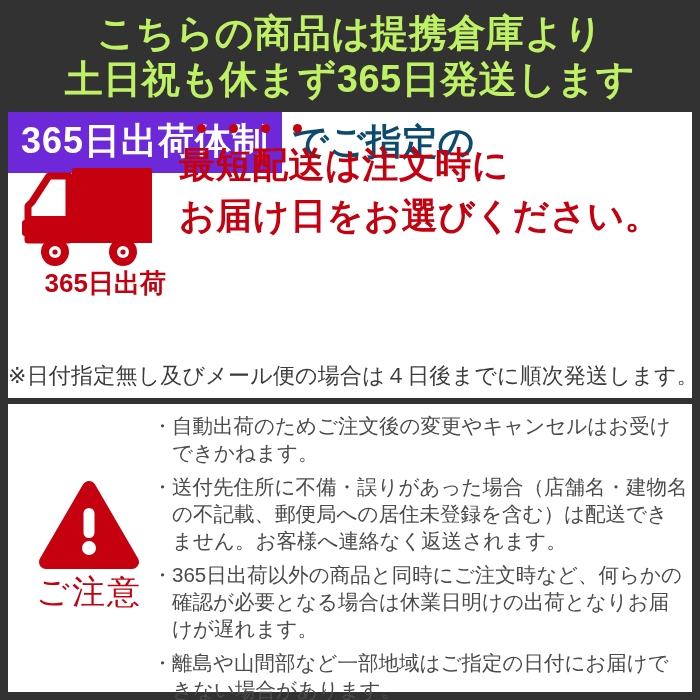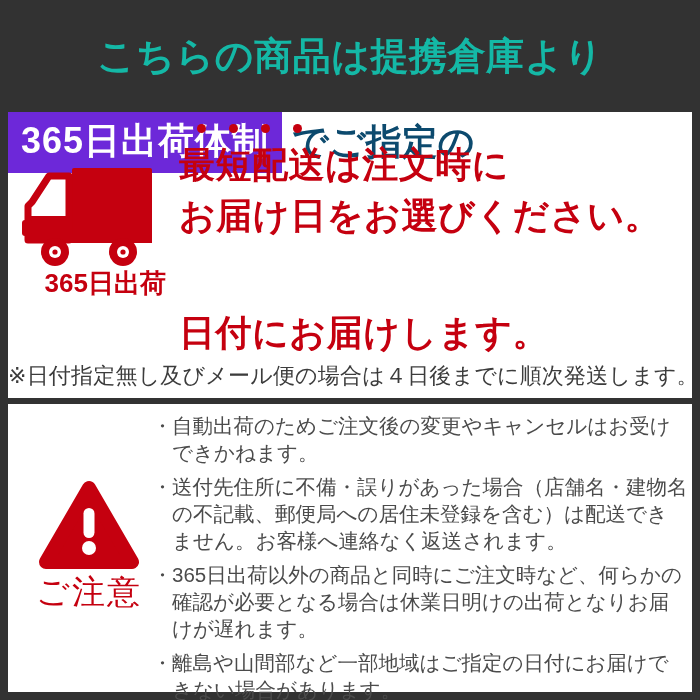--- a/index.html
+++ b/index.html
@@ -9,21 +9,21 @@
     position:relative;
     font-family:"Liberation Sans","DejaVu Sans",sans-serif;
     overflow:hidden;
   }
   
   .header{
     position:absolute;top:0;left:0;width:700px;height:112px;
     display:flex;flex-direction:column;justify-content:center;align-items:center;
   }
   .header .hline{
-    color:#14b8a6;font-size:38px;font-weight:bold;line-height:1.22;
+    color:#bef264;font-size:38px;font-weight:bold;line-height:1.22;
     letter-spacing:0.5px;white-space:nowrap;
   }
   
   .panel{position:absolute;left:8px;width:684px;background:#ffffff;}
   .panel1{top:112px;height:286px;}
   .panel2{top:404px;height:288px;}
 
   
   .truck{position:absolute;left:14px;top:52px;width:132px;height:108px;}
   .truck-caption{
@@ -65,20 +65,21 @@
     color:#4b4b4b;font-size:20.5px;line-height:1.32;
     margin-bottom:7px;
   }
   .notice-list .bullet{flex:0 0 auto;width:20px;}
 </style>
 </head>
 <body>
 
 <div class="header">
   <div class="hline">こちらの商品は提携倉庫より</div>
+  <div class="hline">土日祝も休まず365日発送します</div>
 </div>
 
 <div class="panel panel1">
 
   <svg class="truck" viewBox="0 0 132 108" xmlns="http://www.w3.org/2000/svg">
 
     <rect x="50" y="4" width="80" height="70" rx="2" fill="#c5000f"></rect>
 
     <path d="M10 38 L27 12 L47 12 L47 76 L6 76 L6 42 Z" fill="#ffffff" stroke="#c5000f" stroke-width="7" stroke-linejoin="round"></path>
 
@@ -105,21 +106,20 @@
   </div>
 
   <div class="red-line rl1">最短配送は注文時に</div>
   <div class="red-line rl2">お届け日をお選びください。</div>
 
   <div class="rl3">
     <span class="badge">365日出荷体制</span>
     <span class="badge-suffix">でご指定の</span>
   </div>
 
-  <div class="red-line rl4">日付にお届けします。</div>
 
   <div class="note">※日付指定無し及びメール便の場合は４日後までに順次発送します。</div>
 </div>
 
 <div class="panel panel2">
 
   <svg class="warn-icon" viewBox="0 0 104 94" xmlns="http://www.w3.org/2000/svg">
     <path d="M52 10 L95 84 L9 84 Z" fill="#c5000f" stroke="#c5000f" stroke-width="14" stroke-linejoin="round"></path>
     <rect x="46.5" y="30" width="11" height="30" rx="5.5" fill="#ffffff"></rect>
     <circle cx="52" cy="70" r="7" fill="#ffffff"></circle>

